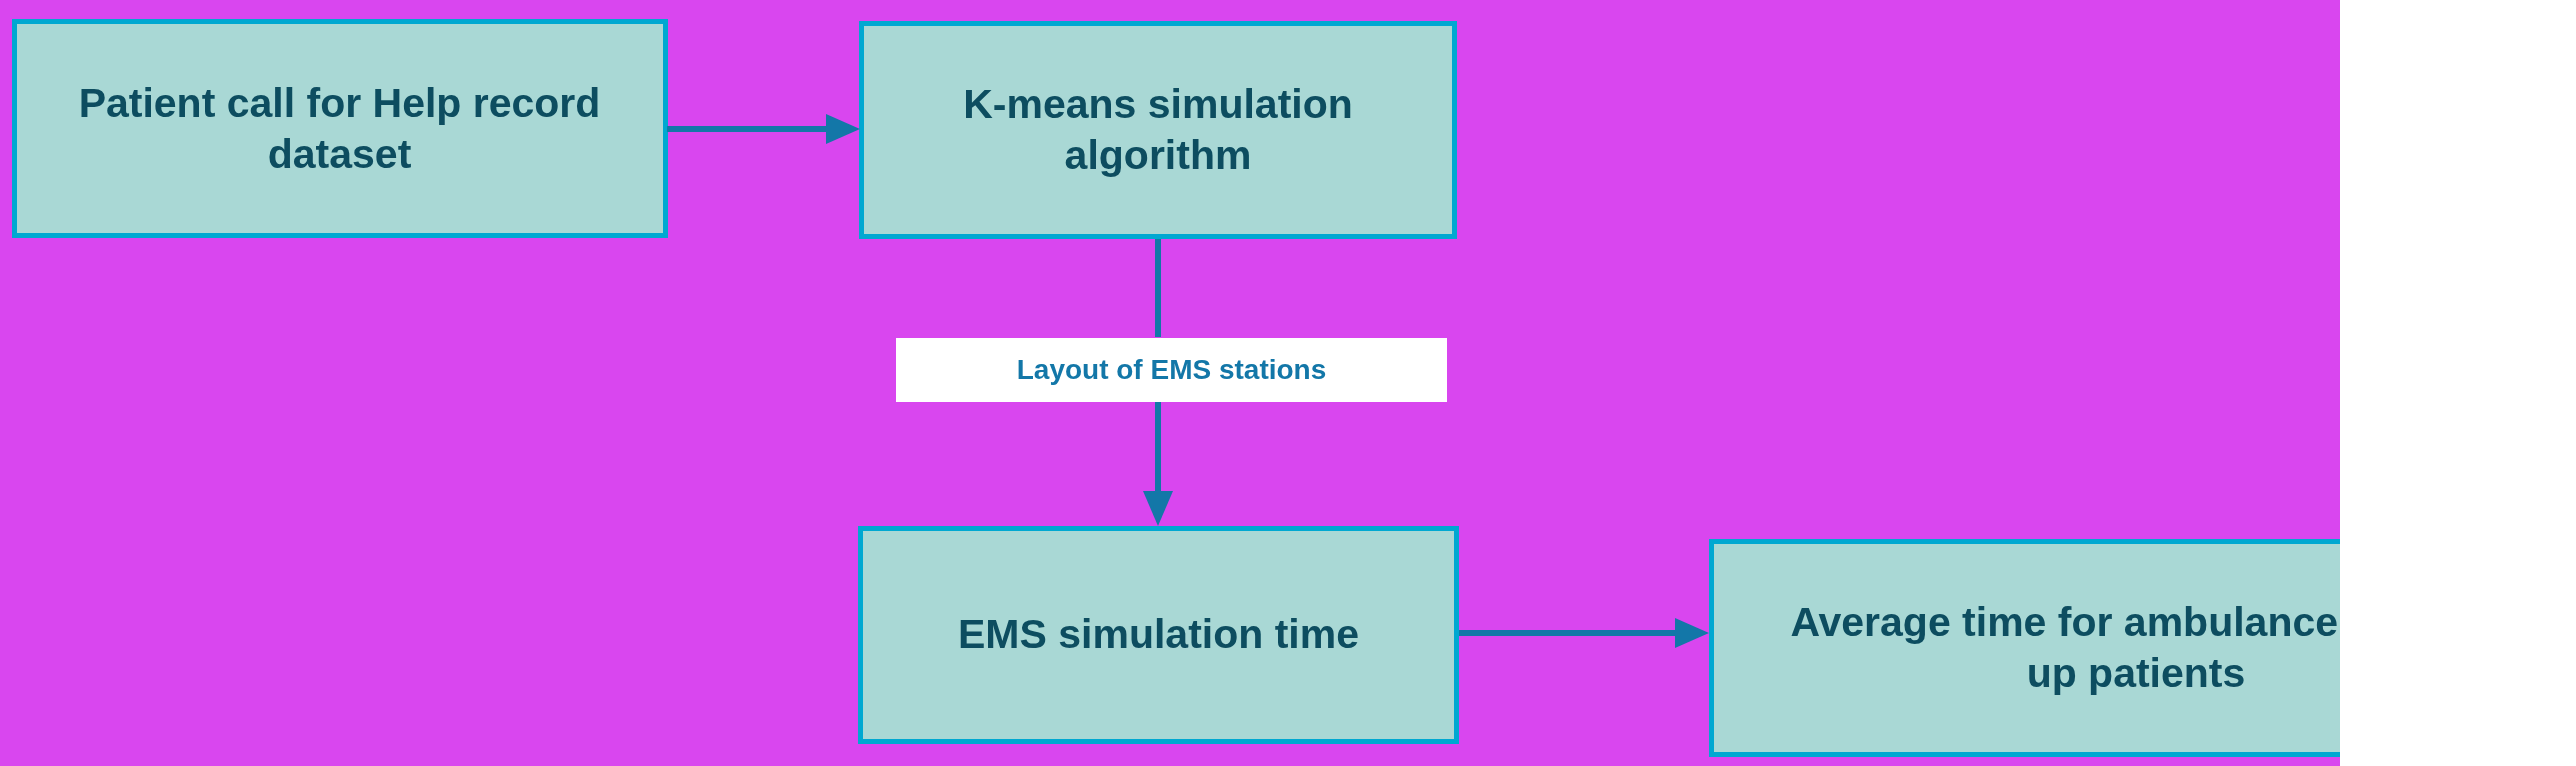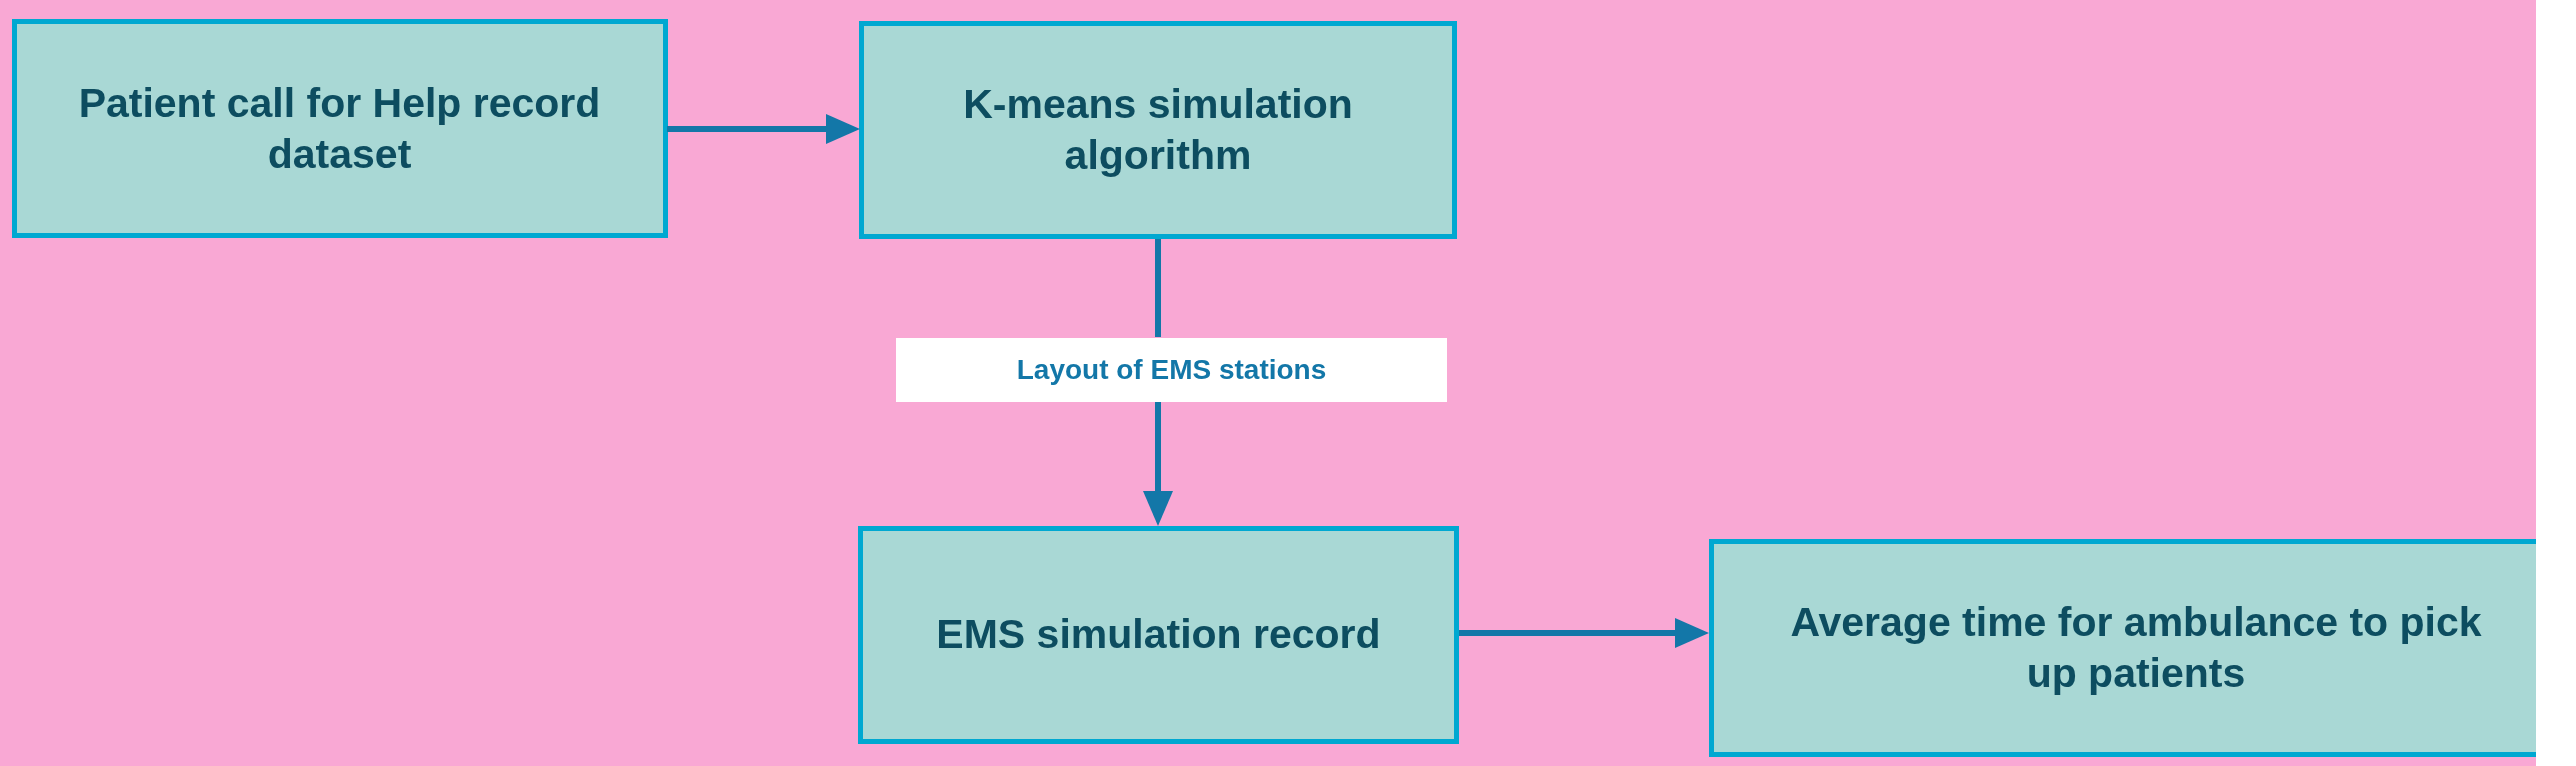--- a/index.html
+++ b/index.html
@@ -2,26 +2,25 @@
 <html style="font-size:14px"><head>
 <meta charset="utf-8">
 <style>
   html, body {
     margin: 0;
     padding: 0;
     background: #ffffff;
   }
   .canvas {
     position: relative;
-    width: 2528px;
+    width: 2340px;
     height: 766px;
-    background: #f9a8d4;
+    background: #d946ef;
     font-family: "Liberation Sans", "DejaVu Sans", sans-serif;
     overflow: hidden;
-    padding-left: 8px;
   }
   .node {
     position: absolute;
     box-sizing: border-box;
     background: #a9d8d5;
     border: 5.3px solid #00a8d1;
     display: flex;
     align-items: center;
     justify-content: center;
   }
@@ -97,21 +96,21 @@
     <span class="node-label">Patient call for Help record
 dataset</span>
   </div>
 
   <div class="node node-kmeans">
     <span class="node-label">K-means simulation
 algorithm</span>
   </div>
 
   <div class="node node-simulation">
-    <span class="node-label">EMS simulation record</span>
+    <span class="node-label">EMS simulation time</span>
   </div>
 
   <div class="node node-avgtime">
     <span class="node-label">Average time for ambulance to pick
 up patients</span>
   </div>
 
   <div class="edge-line line-1"></div>
   <div class="arrowhead head-right-1"></div>
 

